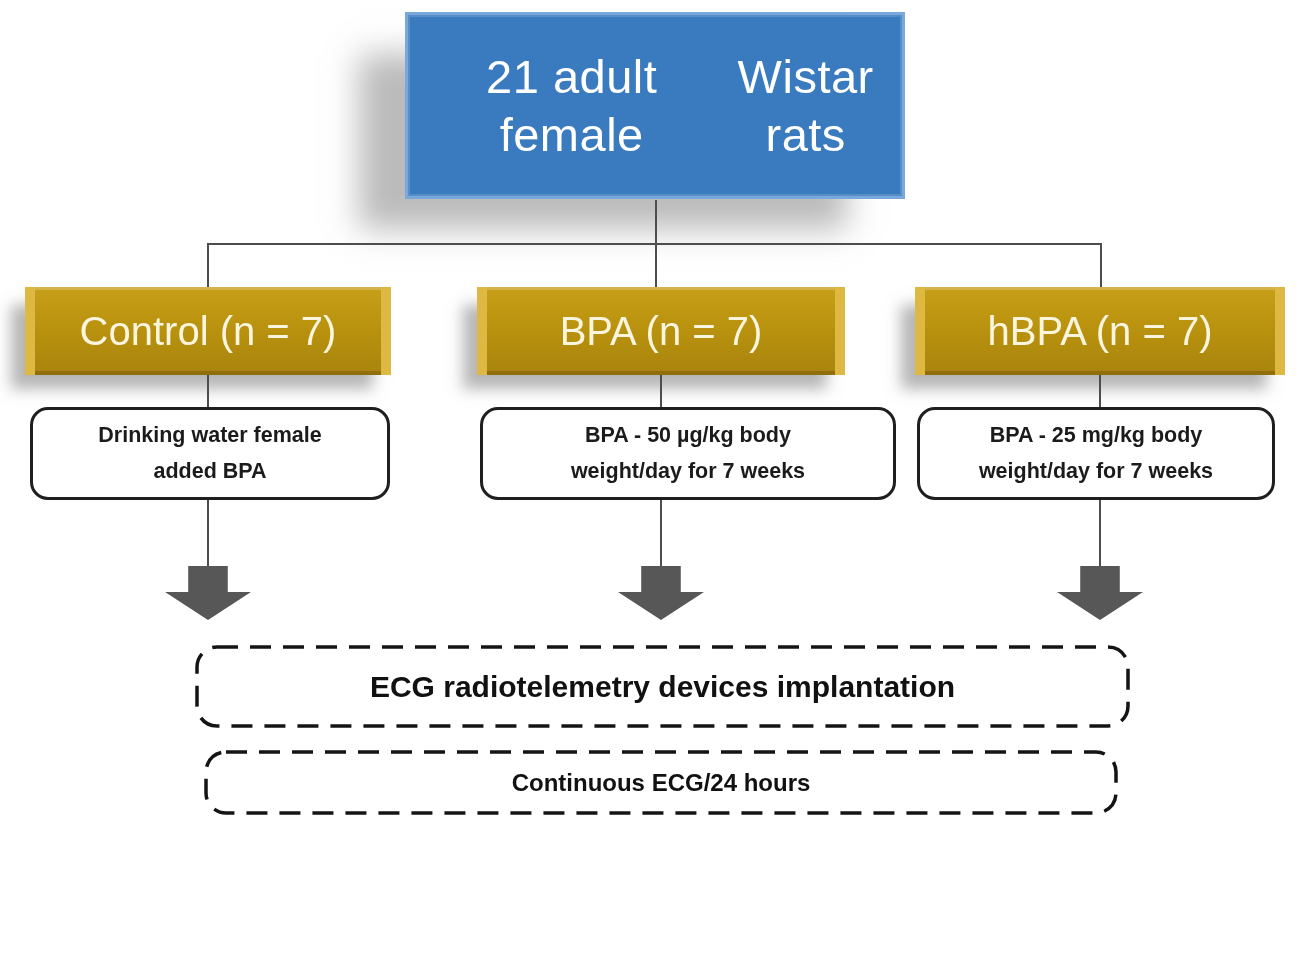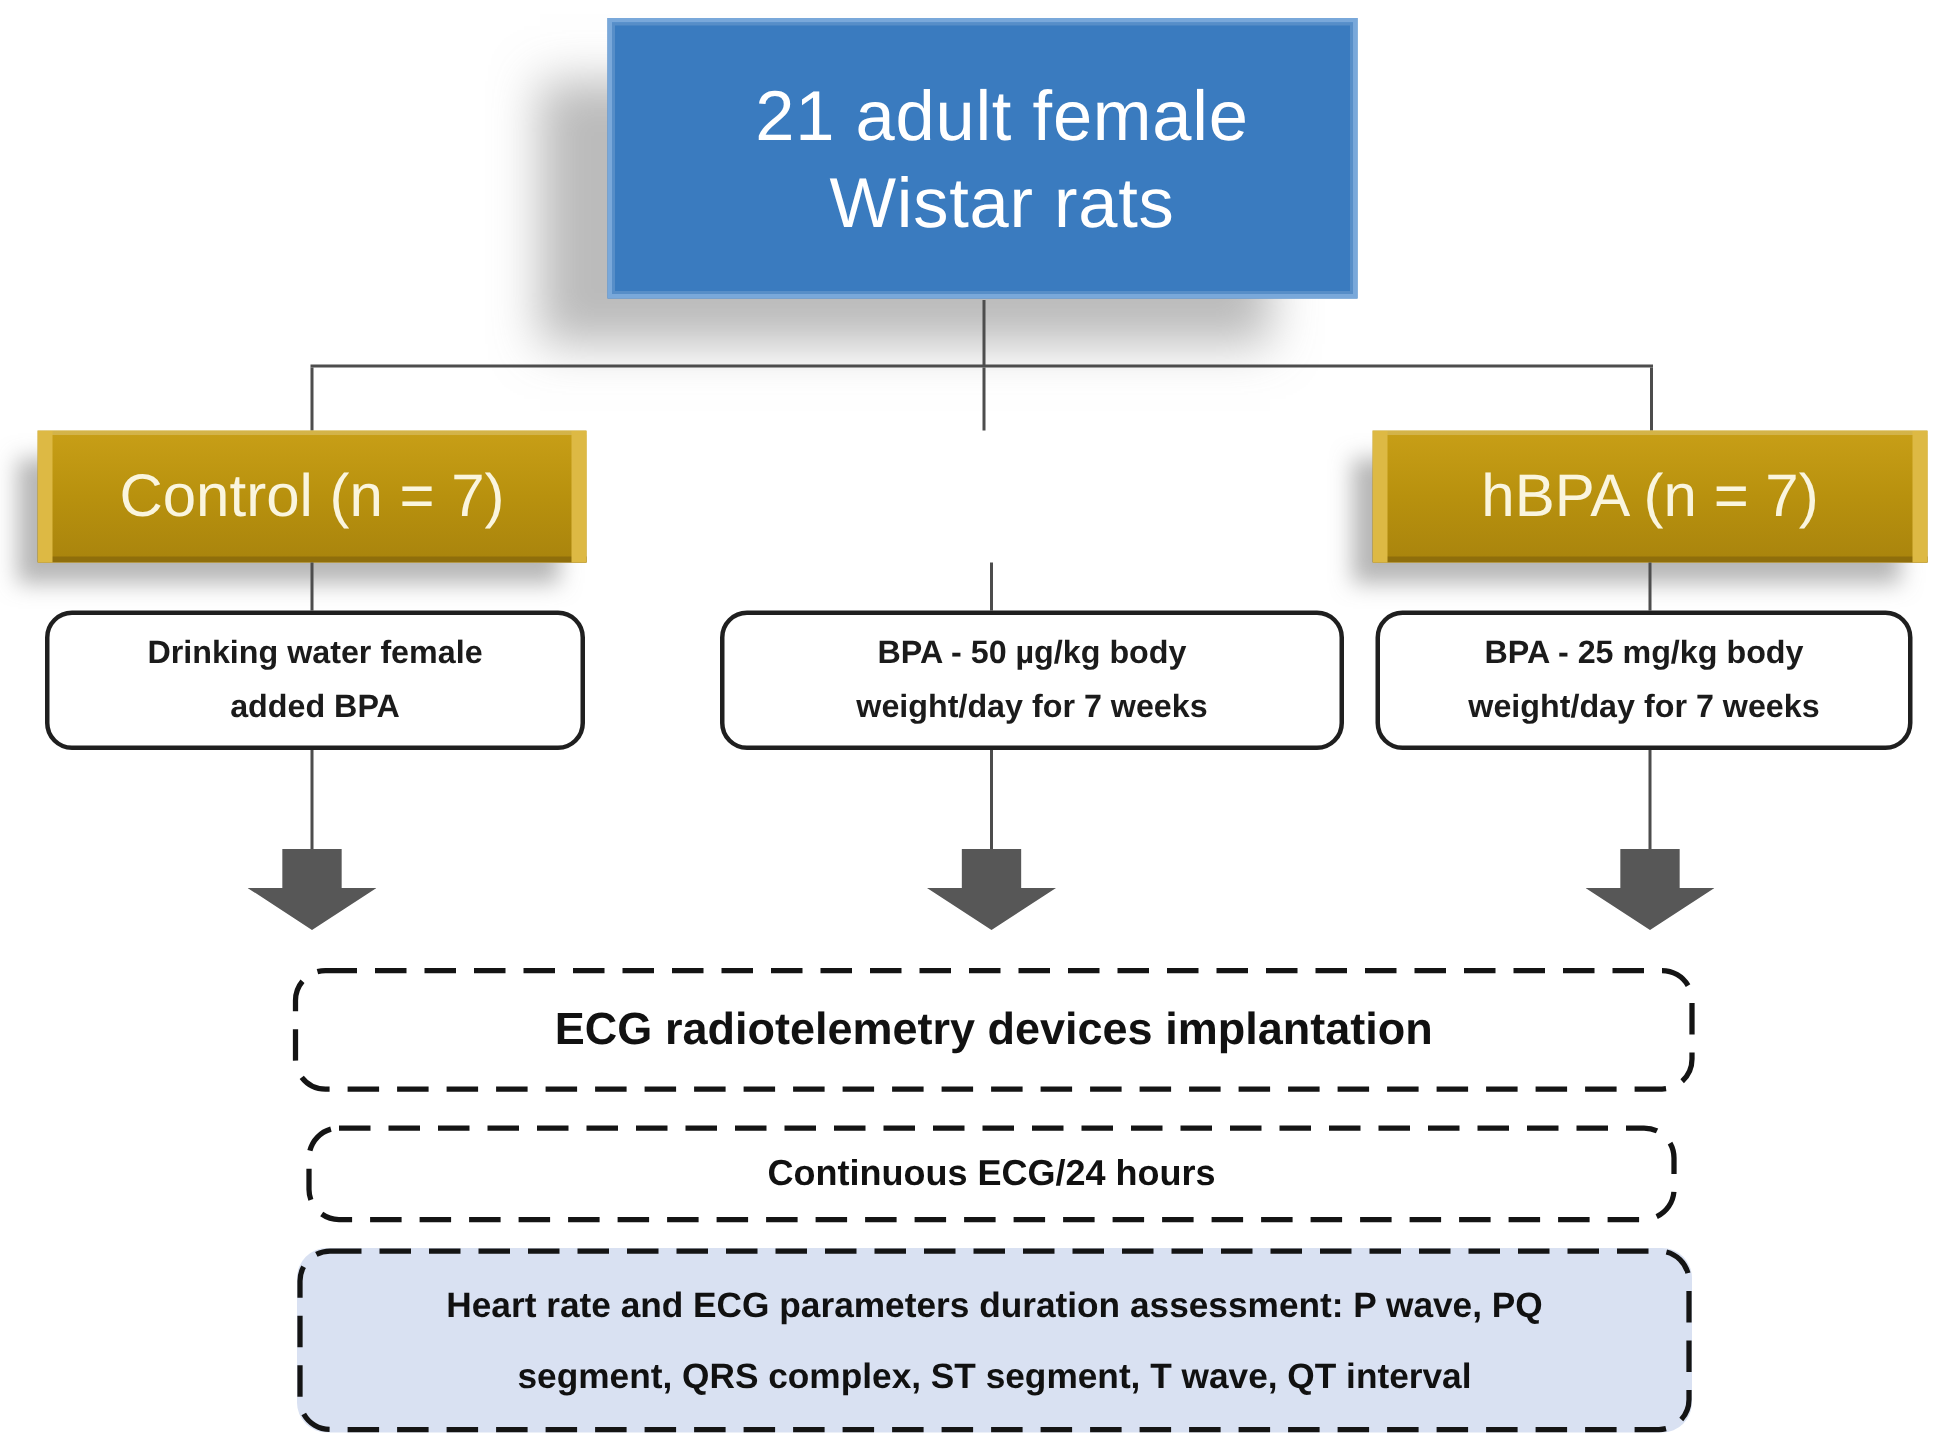--- a/index.html
+++ b/index.html
@@ -12,21 +12,21 @@
   .line.v{width:2px;}
   .line.h{height:2px;}
   
   .blue-box{
     position:absolute;left:405px;top:12px;width:500px;height:187px;
     background:var(--title_fill,#3a7bbf);
     border:3px solid var(--title_border,#79a8da);
     box-shadow:-52px 36px 30px -6px rgba(120,120,120,.5),
                inset 0 0 0 2px rgba(255,255,255,.15);
     color:#ffffff;font-size:47px;line-height:1.22;letter-spacing:.5px;
-    display:flex;flex-direction:column;align-items:center;justify-content:center;
+    display:flex;flex-direction:row;align-items:center;justify-content:center;
     text-align:center;box-sizing:border-box;padding-left:26px;
   }
   
   .gold-box{
     position:absolute;top:287px;height:88px;
     background:linear-gradient(180deg,#c89f17 0%,var(--group_fill,#b8910e) 50%,#a9840d 100%);
     box-shadow:-16px 16px 14px -2px rgba(110,110,110,.5),
                inset 10px 0 0 var(--group_bevel,#ddb944),
                inset -10px 0 0 var(--group_bevel,#ddb944),
                inset 0 3px 0 rgba(255,255,255,.22),
@@ -79,20 +79,23 @@
 
   <div class="line v" style="left:655px;top:200px;height:44px"></div>
   <div class="line h" style="left:207px;top:243px;width:895px"></div>
   <div class="line v" style="left:207px;top:245px;height:42px"></div>
   <div class="line v" style="left:655px;top:245px;height:42px"></div>
   <div class="line v" style="left:1100px;top:245px;height:42px"></div>
 
   <div class="gold-box gold-left">
     <span>Control (n = 7)</span>
   </div>
+  <div class="gold-box gold-mid">
+    <span>BPA (n = 7)</span>
+  </div>
   <div class="gold-box gold-right">
     <span>hBPA (n = 7)</span>
   </div>
 
   <div class="line v" style="left:207px;top:375px;height:32px"></div>
   <div class="line v" style="left:660px;top:375px;height:32px"></div>
   <div class="line v" style="left:1099px;top:375px;height:32px"></div>
 
   <div class="white-box white-left">
     <span>Drinking water female</span>
@@ -121,21 +124,14 @@
     <span>ECG radiotelemetry devices implantation</span>
   </div>
 
   <div class="dashed step2">
     <svg class="dash">
         <rect x="2" y="2" width="910" height="61" rx="20"></rect>
       </svg>
     <span>Continuous ECG/24 hours</span>
   </div>
 
-  <div class="dashed step3">
-    <svg class="dash">
-        <rect x="2" y="2" width="926" height="119" rx="20"></rect>
-      </svg>
-    <span>Heart rate and ECG parameters duration assessment: P wave, PQ</span>
-    <span>segment, QRS complex, ST segment, T wave, QT interval</span>
-  </div>
 
 </div>
 
 </body></html>

